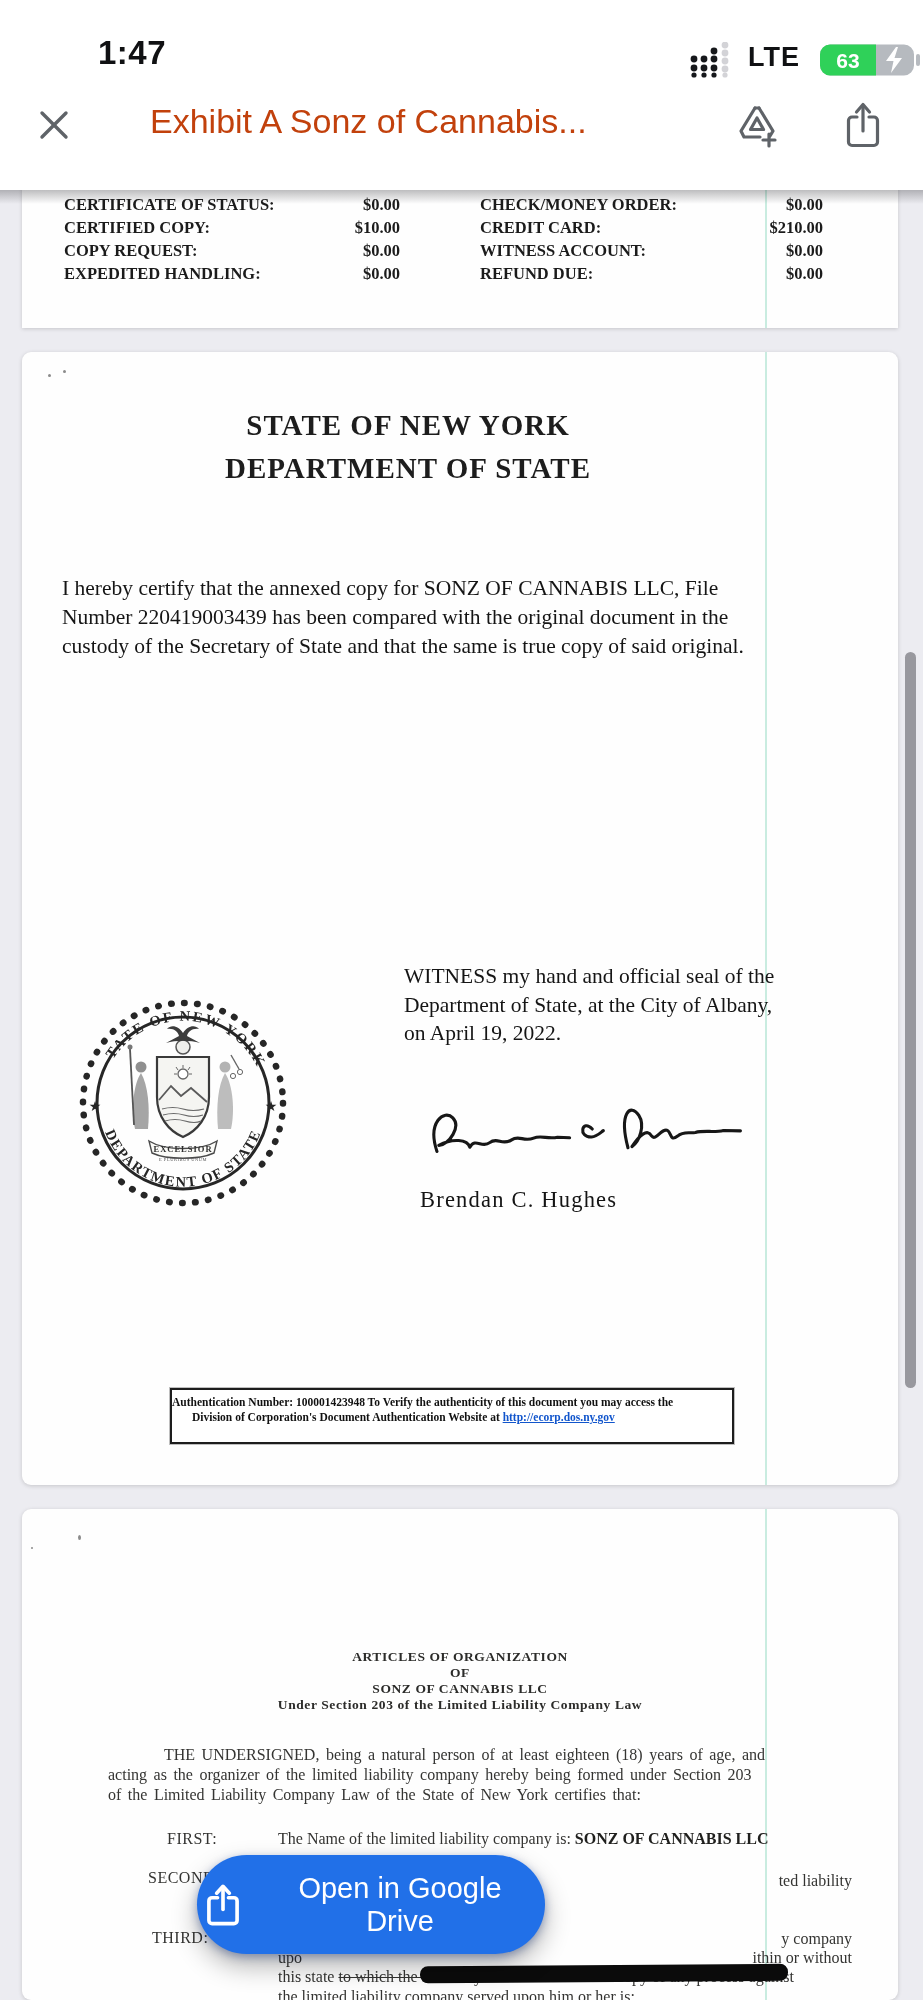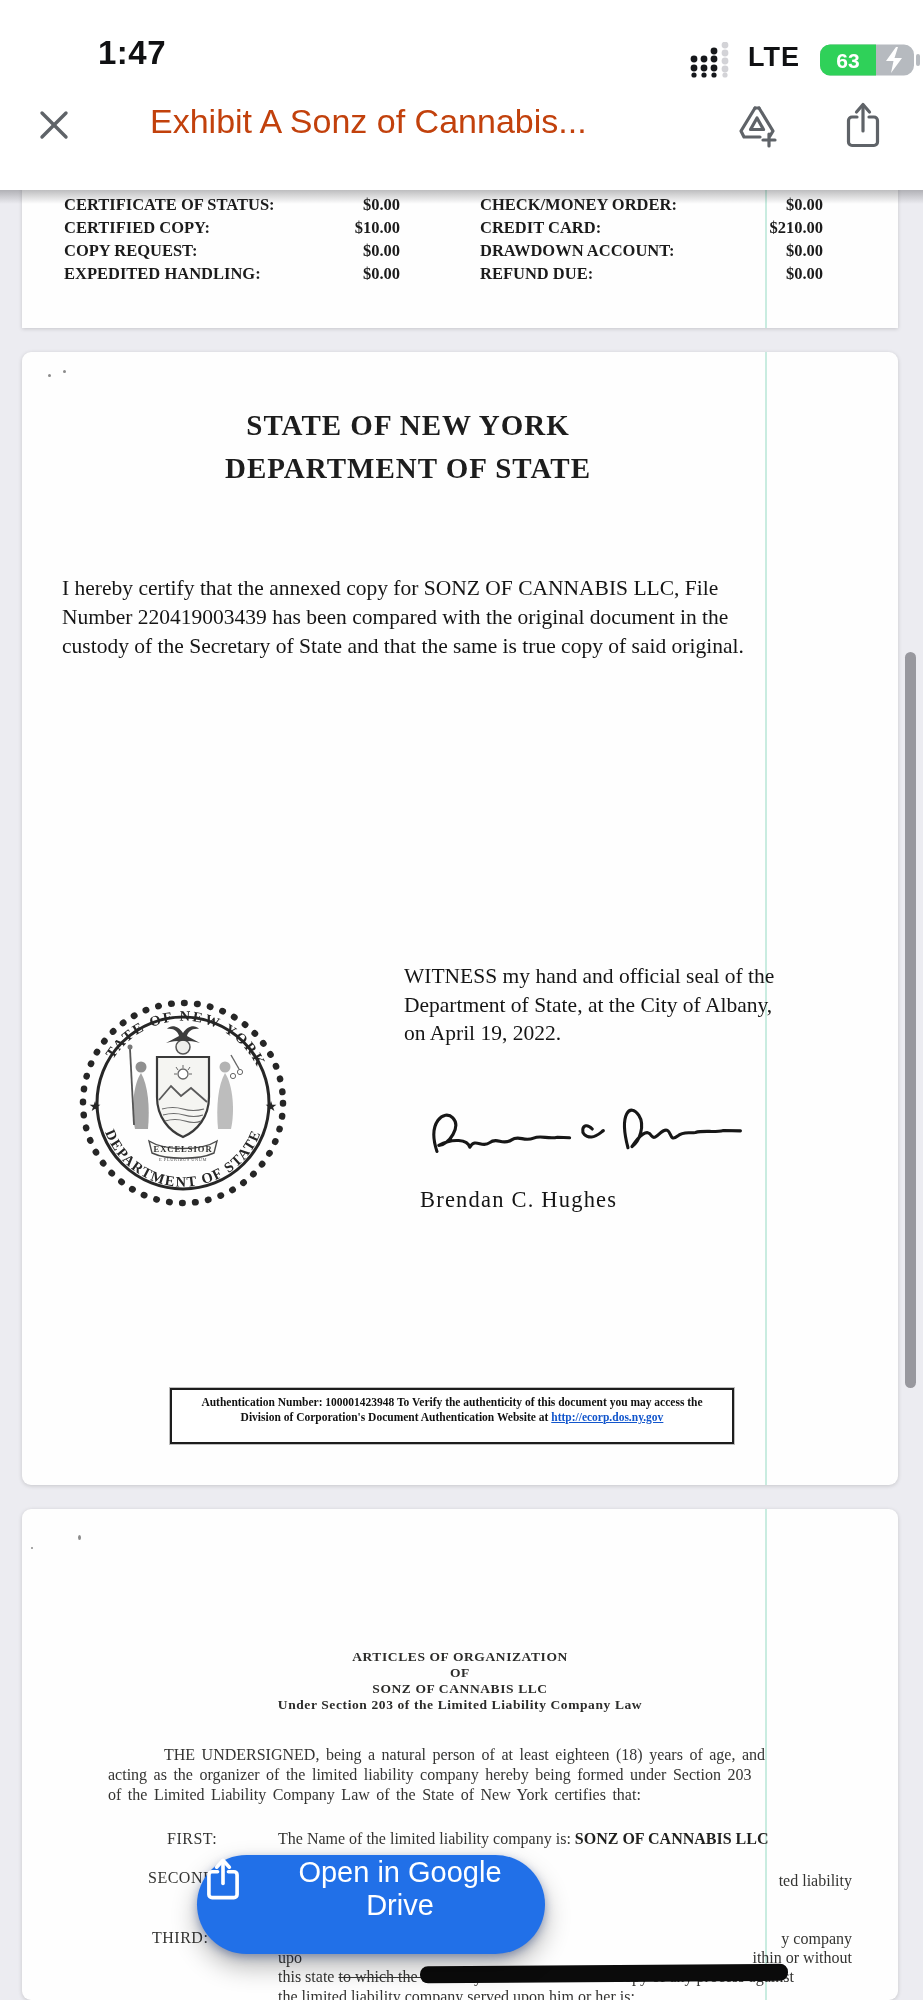--- a/index.html
+++ b/index.html
@@ -38,41 +38,41 @@
          font-weight:700;font-size:29px;line-height:43px;color:#1d1d1d;letter-spacing:1px;}
   .certify{position:absolute;left:40px;top:222px;width:820px;white-space:pre-line;
          font-size:21.5px;line-height:29px;color:#151515;}
   .witness{position:absolute;left:382px;top:610px;width:455px;white-space:pre-line;
          font-size:21.5px;line-height:28.5px;color:#151515;}
   .sigwrap{position:absolute;left:398px;top:748px;width:345px;height:70px;transform:rotate(-2deg);}
   .signer{position:absolute;left:398px;top:832px;font-size:22.5px;line-height:31.5px;
          color:#141414;letter-spacing:1.2px;white-space:pre-line;}
   .sealwrap{position:absolute;left:54px;top:644px;width:214px;height:214px;}
   .authbox{position:absolute;left:148px;top:1036px;width:560px;height:52px;border:2.5px solid #1d1d1d;
-         box-shadow:0 0 0 1px rgba(0,0,0,.25);background:#fff;text-align:center;
+         box-shadow:0 0 0 1px rgba(0,0,0,.25);background:#fff;
          font-family:"Liberation Serif",serif;font-weight:700;font-size:11.5px;color:#111;}
   .authbox .l1{margin-top:6px;white-space:nowrap;}
-  .authbox .l2{margin-top:3px;}
+  .authbox .l2{margin-top:3px;padding-left:20px;}
   .authlink{color:#1155cc;text-decoration:underline;cursor:pointer;}
   
   #page3{top:1509px;height:491px;}
   .h3box{position:absolute;left:0;top:140px;width:876px;text-align:center;white-space:pre-line;
         font-weight:700;font-size:13.5px;line-height:16px;color:#2c2c2a;letter-spacing:.6px;}
   .intro{position:absolute;left:86px;top:236px;width:756px;white-space:pre-line;text-align:justify;
         font-size:16px;line-height:20px;word-spacing:2.5px;text-indent:56px;color:#343432;}
   .row3{position:absolute;font-size:16px;color:#343432;}
   .lbl3{letter-spacing:.5px;margin-top:12px;}
   .fragR{position:absolute;right:46px;font-size:16px;color:#343432;}
   .bold3{font-weight:700;color:#1f1f1d;}
   .struck{text-decoration:line-through;}
   .redact{position:absolute;left:398px;top:456px;width:368px;height:17px;background:#0b0b0b;
         border-radius:8px;transform:rotate(-.4deg);z-index:5;}
   
   .drivebtn{position:absolute;left:197px;top:1855px;width:348px;height:99px;border:none;border-radius:50px;
-        background:#2170e8;color:#fff;display:flex;align-items:flex-start;justify-content:center;gap:18px;
+        background:#2170e8;color:#fff;display:flex;align-items:center;justify-content:center;gap:18px;
         font-family:"Liberation Sans",sans-serif;font-size:29px;font-weight:500;cursor:pointer;z-index:20;
         box-shadow:0 12px 26px rgba(0,0,0,.30),0 3px 8px rgba(20,60,160,.35);}
   
   .sbar{position:absolute;left:905px;top:652px;width:11px;height:736px;border-radius:6px;
         background:#98989e;z-index:25;}
 </style>
 </head>
 <body>
 
 <div id="screen">
@@ -87,21 +87,21 @@
     </div>
     <div class="fr" style="top:32px">
       <span class="fl">CERTIFIED COPY:</span>
       <span class="fa">$10.00</span>
       <span class="rl">CREDIT CARD:</span>
       <span class="ra">$210.00</span>
     </div>
     <div class="fr" style="top:55px">
       <span class="fl">COPY REQUEST:</span>
       <span class="fa">$0.00</span>
-      <span class="rl">DRAWDOWN ACCOUNT:</span>
+      <span class="rl">WITNESS ACCOUNT:</span>
       <span class="ra">$0.00</span>
     </div>
     <div class="fr" style="top:78px">
       <span class="fl">EXPEDITED HANDLING:</span>
       <span class="fa">$0.00</span>
       <span class="rl">REFUND DUE:</span>
       <span class="ra">$0.00</span>
     </div>
   </section>
 

